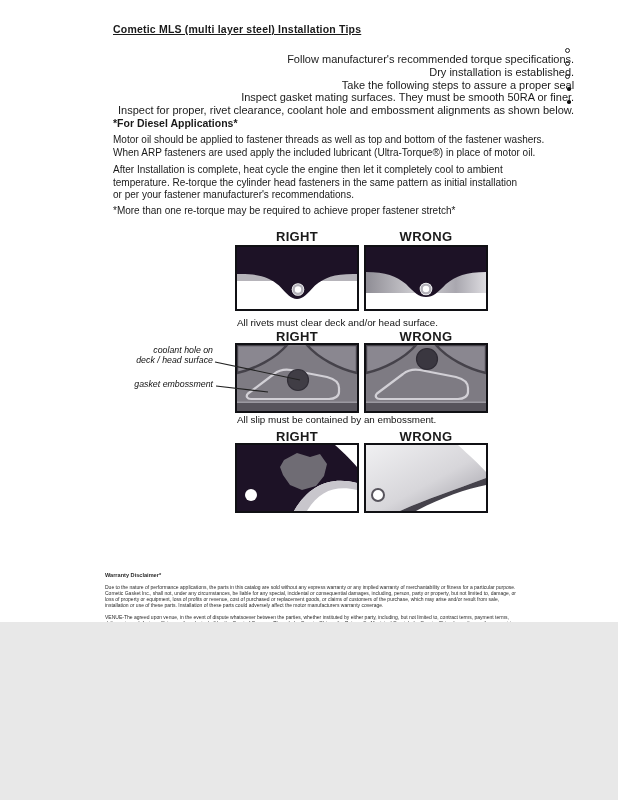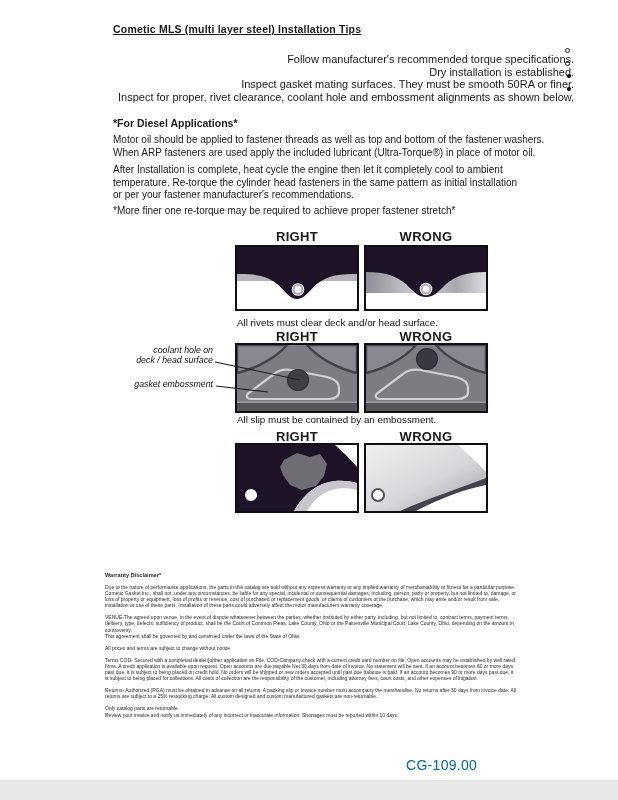--- a/index.html
+++ b/index.html
@@ -1,17 +1,17 @@
 <!DOCTYPE html>
 <html><head>
 <meta charset="utf-8">
 <style>
   html,body{margin:0;padding:0;background:#e8e8e8;}
   .page{
-    position:relative;width:618px;height:780px;background:#ffffff;
+    position:relative;width:618px;height:622px;background:#ffffff;
     font-family:"Liberation Sans", sans-serif;color:#1a1a1a;overflow:hidden;
     margin:0 auto;
   }
   .abs{position:absolute;}
   .doc-title{
     left:113px;top:23px;font-size:10.5px;font-weight:700;
     text-decoration:underline;letter-spacing:.2px;white-space:nowrap;
   }
   .tips{left:96px;top:44px;}
   .tip-row{display:flex;align-items:flex-end;height:13px;font-size:11px;line-height:13px;white-space:nowrap;flex-direction:column;}
@@ -46,37 +46,41 @@
 
   <div class="abs tips">
     <div class="tip-row">
       <span class="marker-open"></span>
       <span>Follow manufacturer's recommended torque specifications.</span>
     </div>
     <div class="tip-row">
       <span class="marker-open"></span>
       <span>Dry installation is established.</span>
     </div>
+    <div class="tip-row">
+      <span class="marker-open"></span>
+      <span>Take the following steps to assure a proper seal</span>
+    </div>
     <div class="tip-row sub">
       <span class="marker-filled"></span>
       <span>Inspect gasket mating surfaces.  They must be smooth 50RA or finer.</span>
     </div>
     <div class="tip-row sub">
       <span class="marker-filled"></span>
       <span>Inspect for proper, rivet clearance, coolant hole and embossment alignments as shown below.</span>
     </div>
   </div>
 
   <div class="abs section-h">*For Diesel Applications*</div>
   <div class="abs body-p p1">Motor oil should be applied to fastener threads as well as top and bottom of the fastener washers.
 When ARP fasteners are used apply the included lubricant (Ultra-Torque®) in place of motor oil.</div>
   <div class="abs body-p p2">After Installation is complete, heat cycle the engine then let it completely cool to ambient
 temperature. Re-torque the cylinder head fasteners in the same pattern as initial installation
 or per your fastener manufacturer's recommendations.</div>
-  <div class="abs body-p p3">*More finer one re-torque may be required to achieve proper fastener stretch*</div>
+  <div class="abs body-p p3">*More than one re-torque may be required to achieve proper fastener stretch*</div>
 
   <div class="abs dg-header" style="left:235px;top:229px;">RIGHT</div>
   <div class="abs dg-header" style="left:364px;top:229px;">WRONG</div>
 
   <div class="abs dg-box" style="left:235px;top:245px;">
     <svg width="120" height="62" viewBox="0 0 120 62">
       <rect width="120" height="62" fill="#ffffff"></rect>
       <rect x="0" y="27" width="120" height="7" fill="#b6b4ba"></rect>
       <path d="M0,0 H120 V27 C98,26.5 88,30 78,38.5 C70,47 66,52 60,52 C54,52 50,47 42,38.5 C32,30 22,26.5 0,27 Z" fill="#1d1226"></path>
       <circle cx="61" cy="42.5" r="6.3" fill="#ffffff"></circle>

